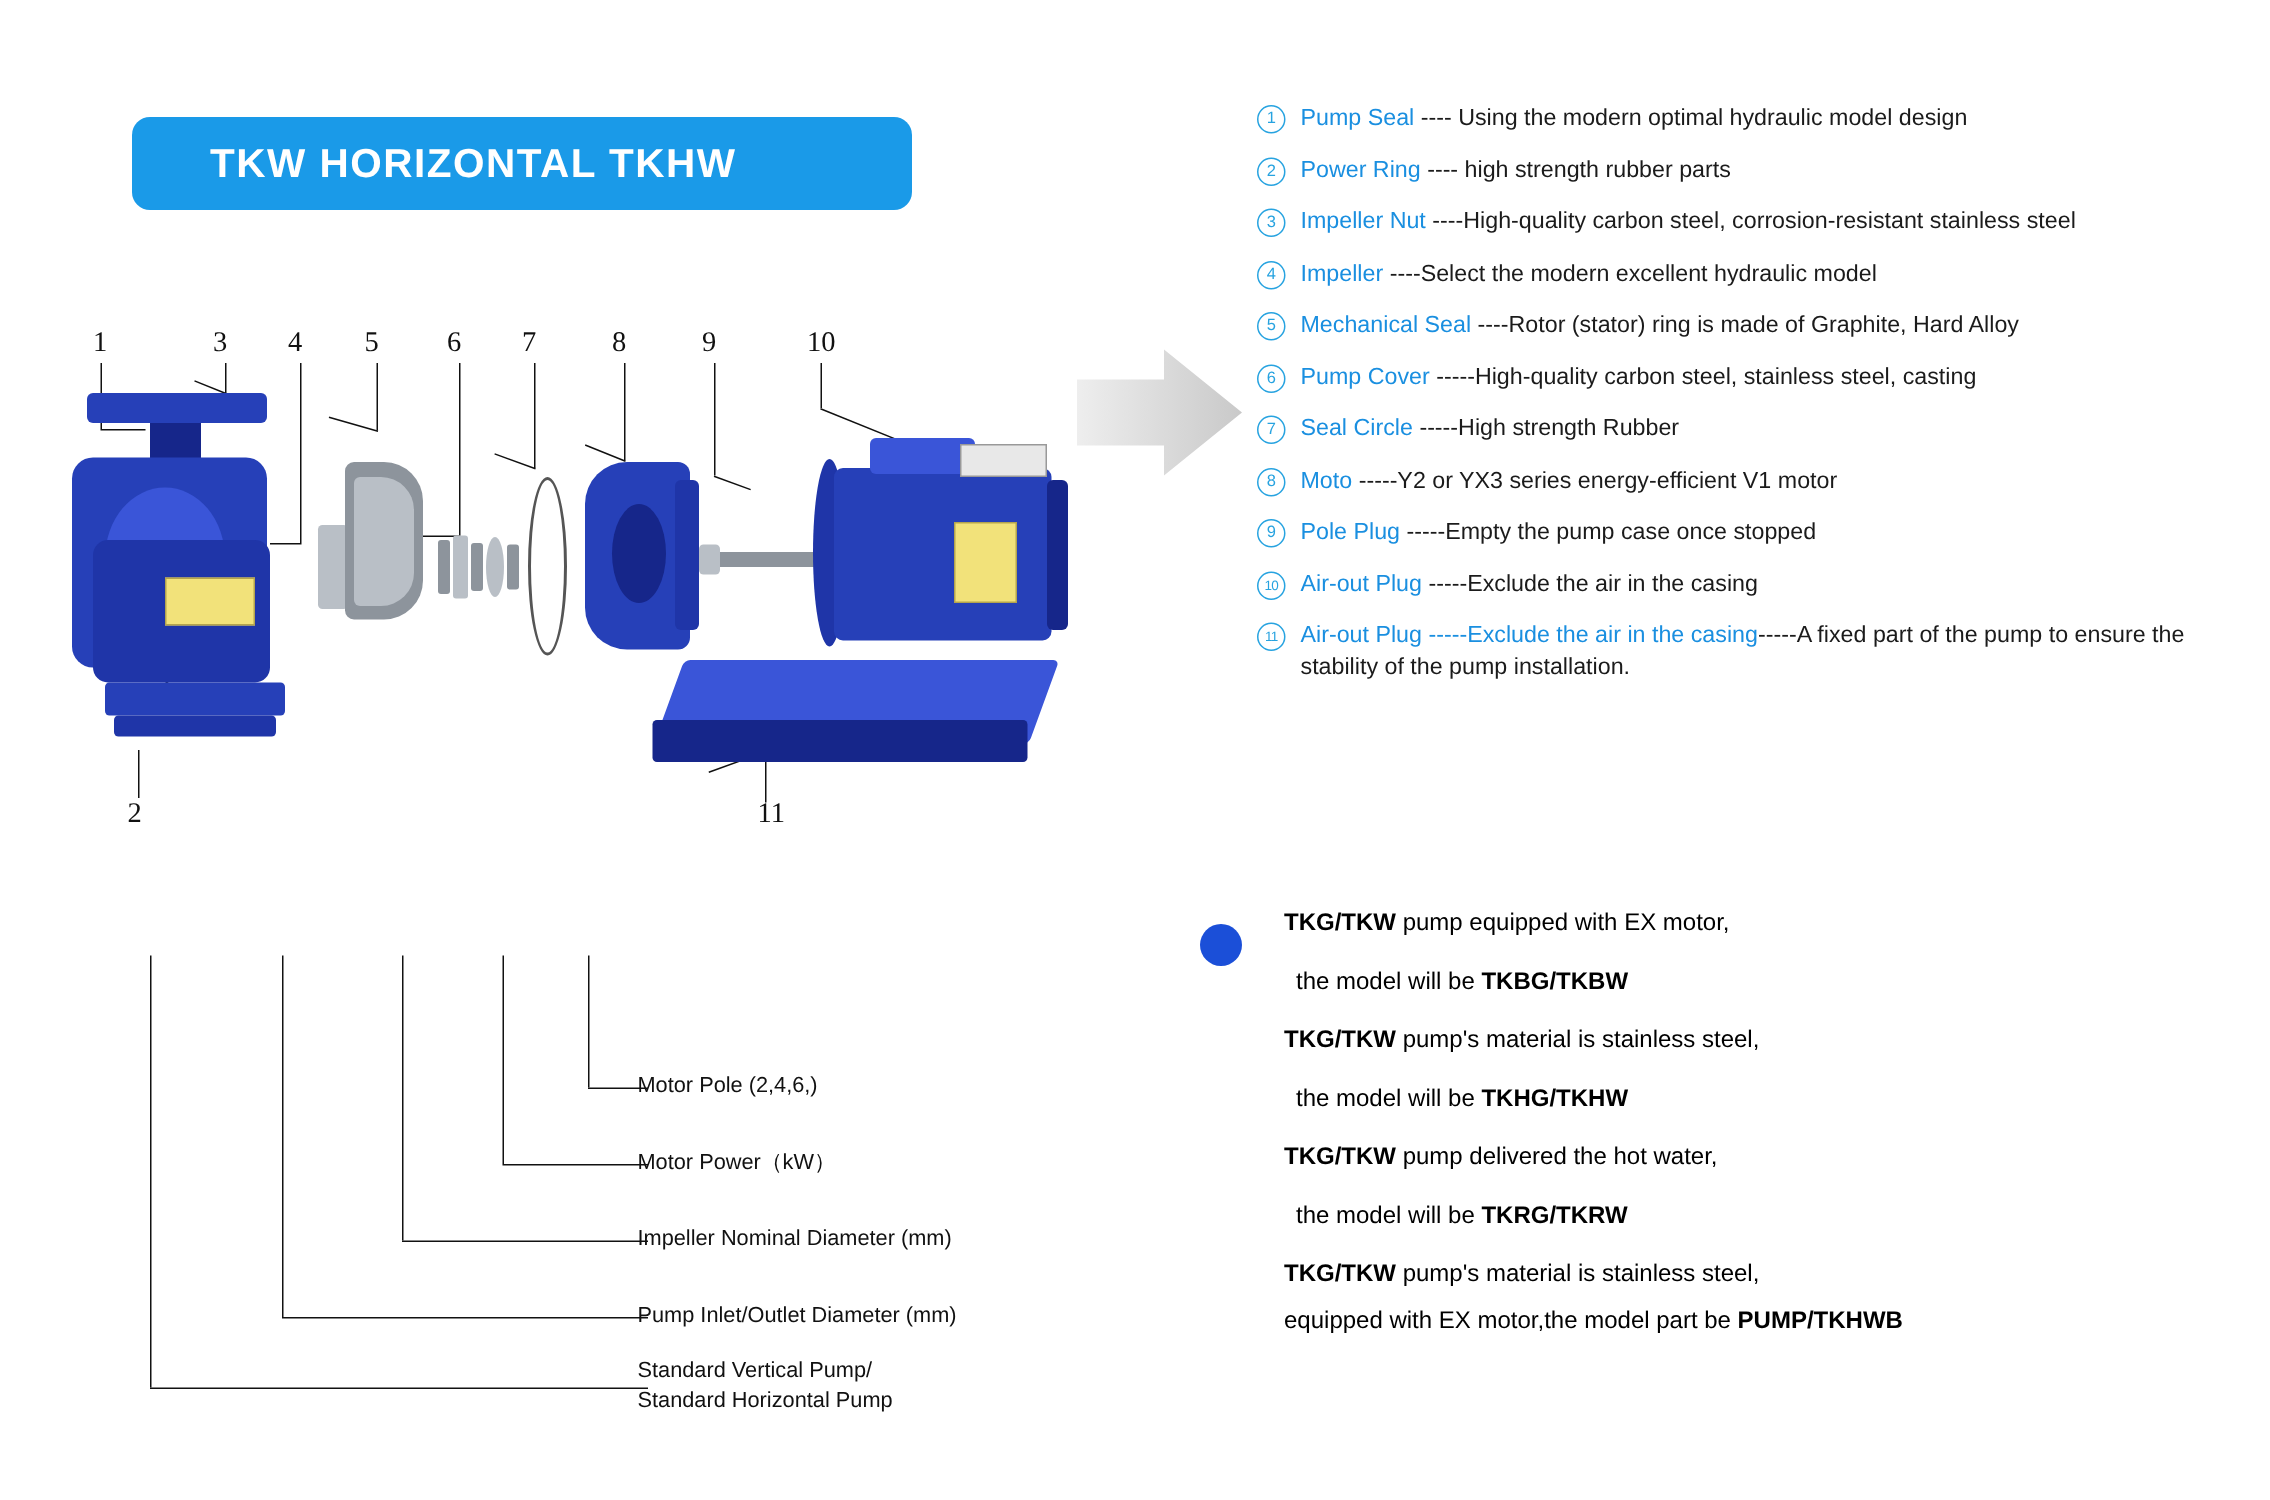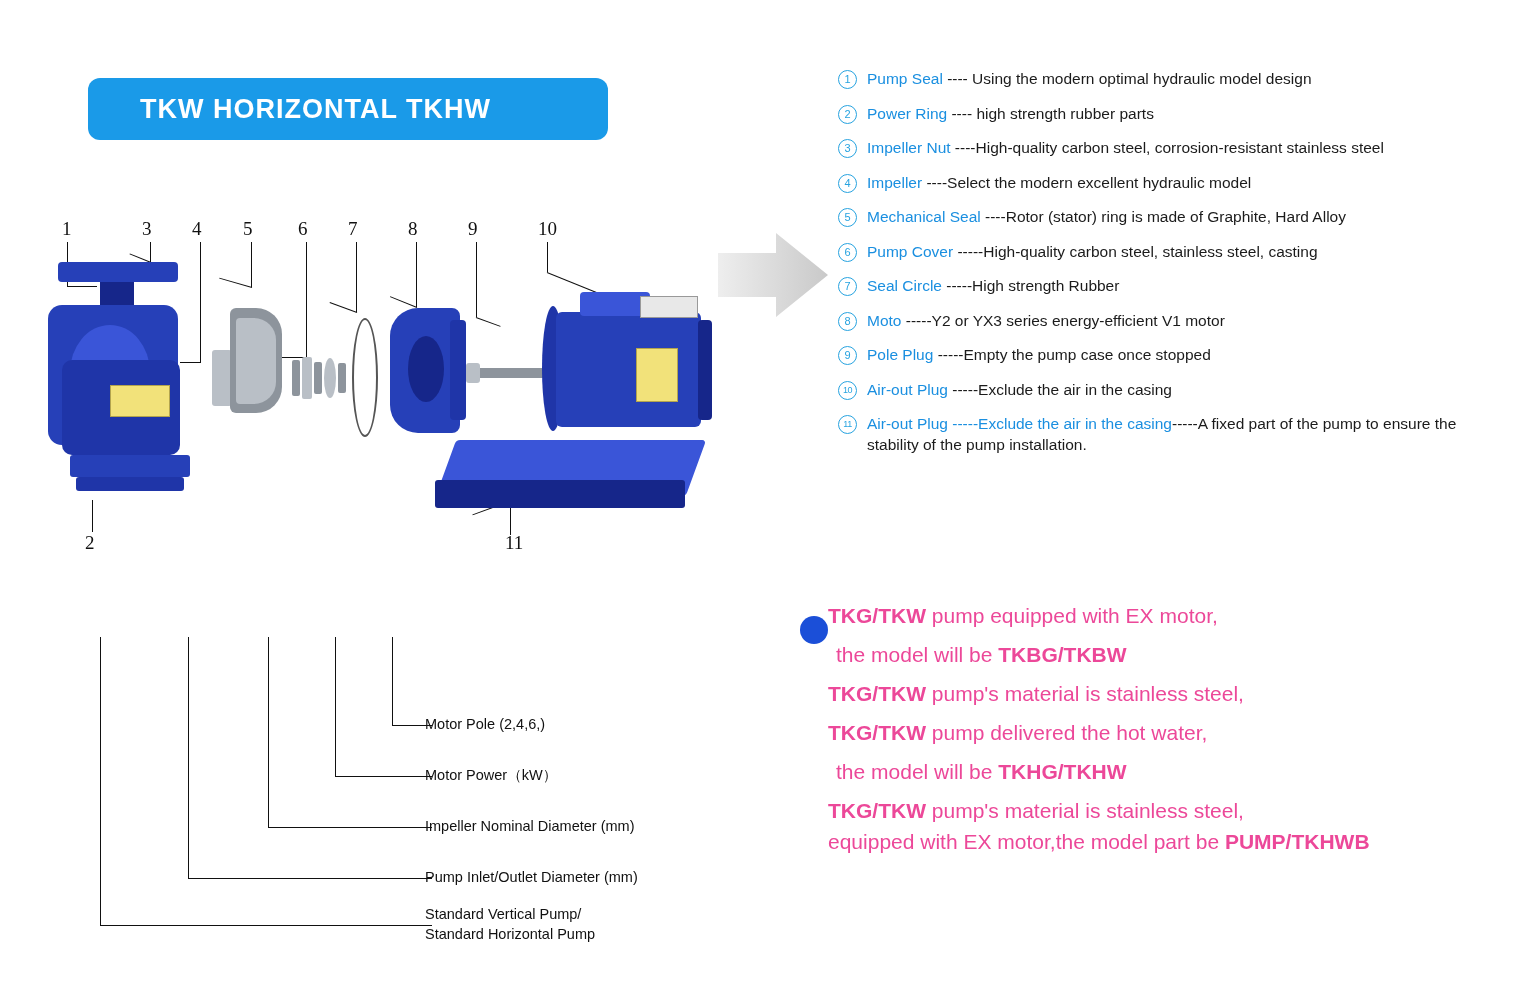--- a/index.html
+++ b/index.html
@@ -147,24 +147,24 @@
   .bullet-dot {
     position: absolute;
     left: 0;
     top: 16px;
     width: 28px;
     height: 28px;
     border-radius: 50%;
     background: #1b4fd8;
   }
   .notes-body {
-    margin-left: 28px;
-    font-size: 21px;
+    margin-left: 56px;
+    font-size: 16px;
     line-height: 31px;
-    color: #ec4899;
+    color: #000000;
   }
   .note-p { margin: 0 0 8px 0; }
   .b { font-weight: bold; }
 </style>
 </head>
 <body>
 
 <div class="page">
 
   <div class="title-pill">
@@ -330,20 +330,21 @@
     <div class="mc-label" style="left:385px; top:310px;">Standard Vertical Pump/</div>
     <div class="mc-label" style="left:385px; top:330px;">Standard  Horizontal Pump</div>
   </div>
 
   <div class="notes">
     <div class="bullet-dot"></div>
     <div class="notes-body">
       <p class="note-p"><span class="b">TKG/TKW</span><span> pump equipped with EX motor,</span></p>
       <p class="note-p" style="margin-left:8px;"><span>the model will be </span><span class="b">TKBG/TKBW</span></p>
       <p class="note-p"><span class="b">TKG/TKW</span><span> pump's material is stainless steel,</span></p>
+      <p class="note-p" style="margin-left:8px;"><span>the model will be </span><span class="b">TKHG/TKHW</span></p>
       <p class="note-p"><span class="b">TKG/TKW</span><span> pump delivered the hot water,</span></p>
-      <p class="note-p" style="margin-left:8px;"><span>the model will be </span><span class="b">TKHG/TKHW</span></p>
+      <p class="note-p" style="margin-left:8px;"><span>the model will be </span><span class="b">TKRG/TKRW</span></p>
       <p class="note-p" style="margin-bottom:0;"><span class="b">TKG/TKW</span><span> pump's material is stainless steel,</span></p>
       <p class="note-p"><span>equipped with EX motor,the model part be </span><span class="b">PUMP/TKHWB</span></p>
     </div>
   </div>
 
 </div>
 
 </body></html>

